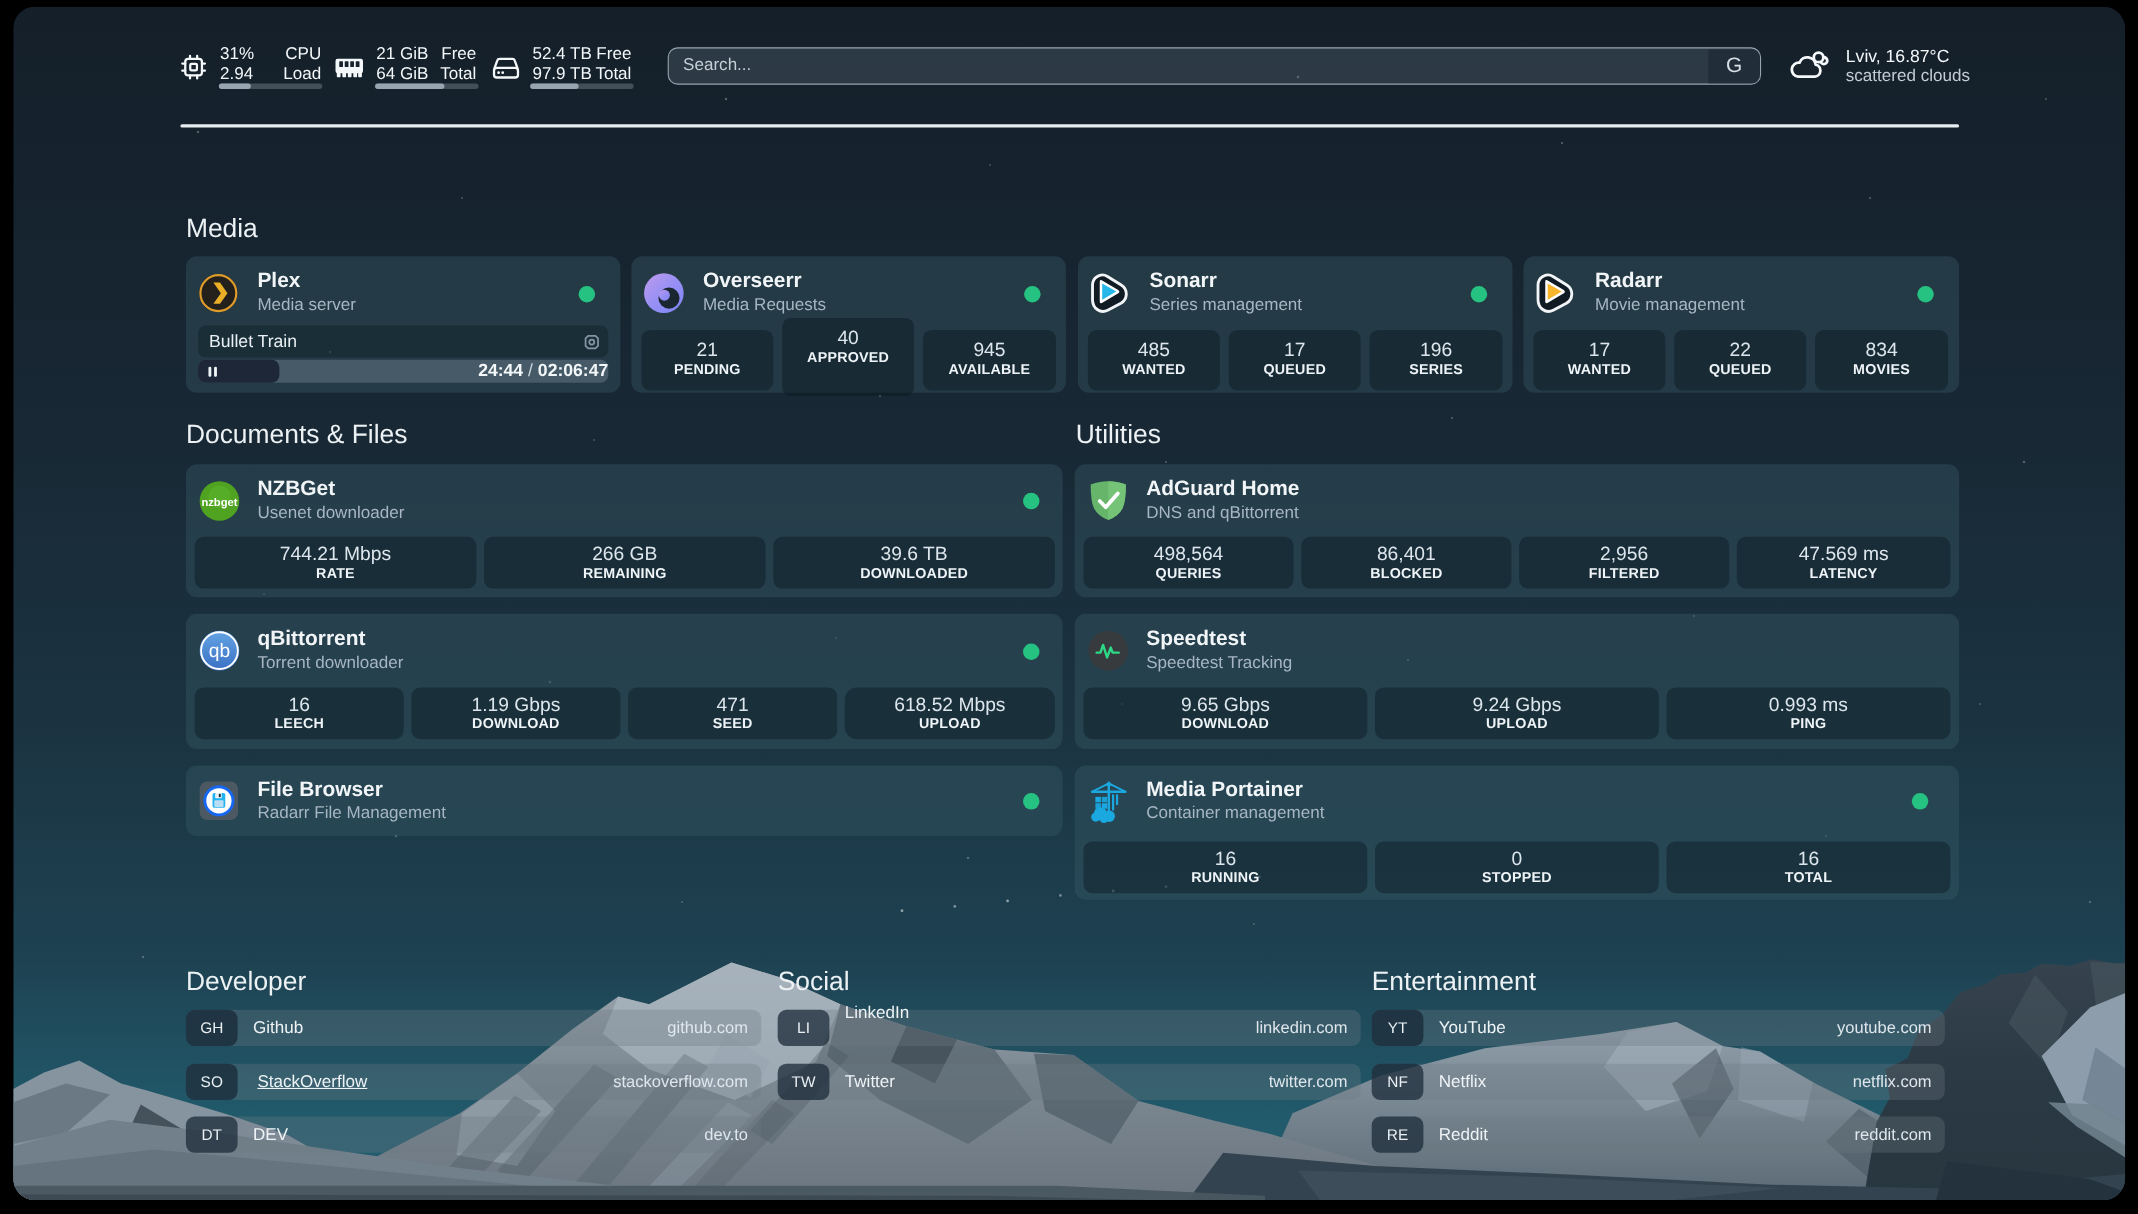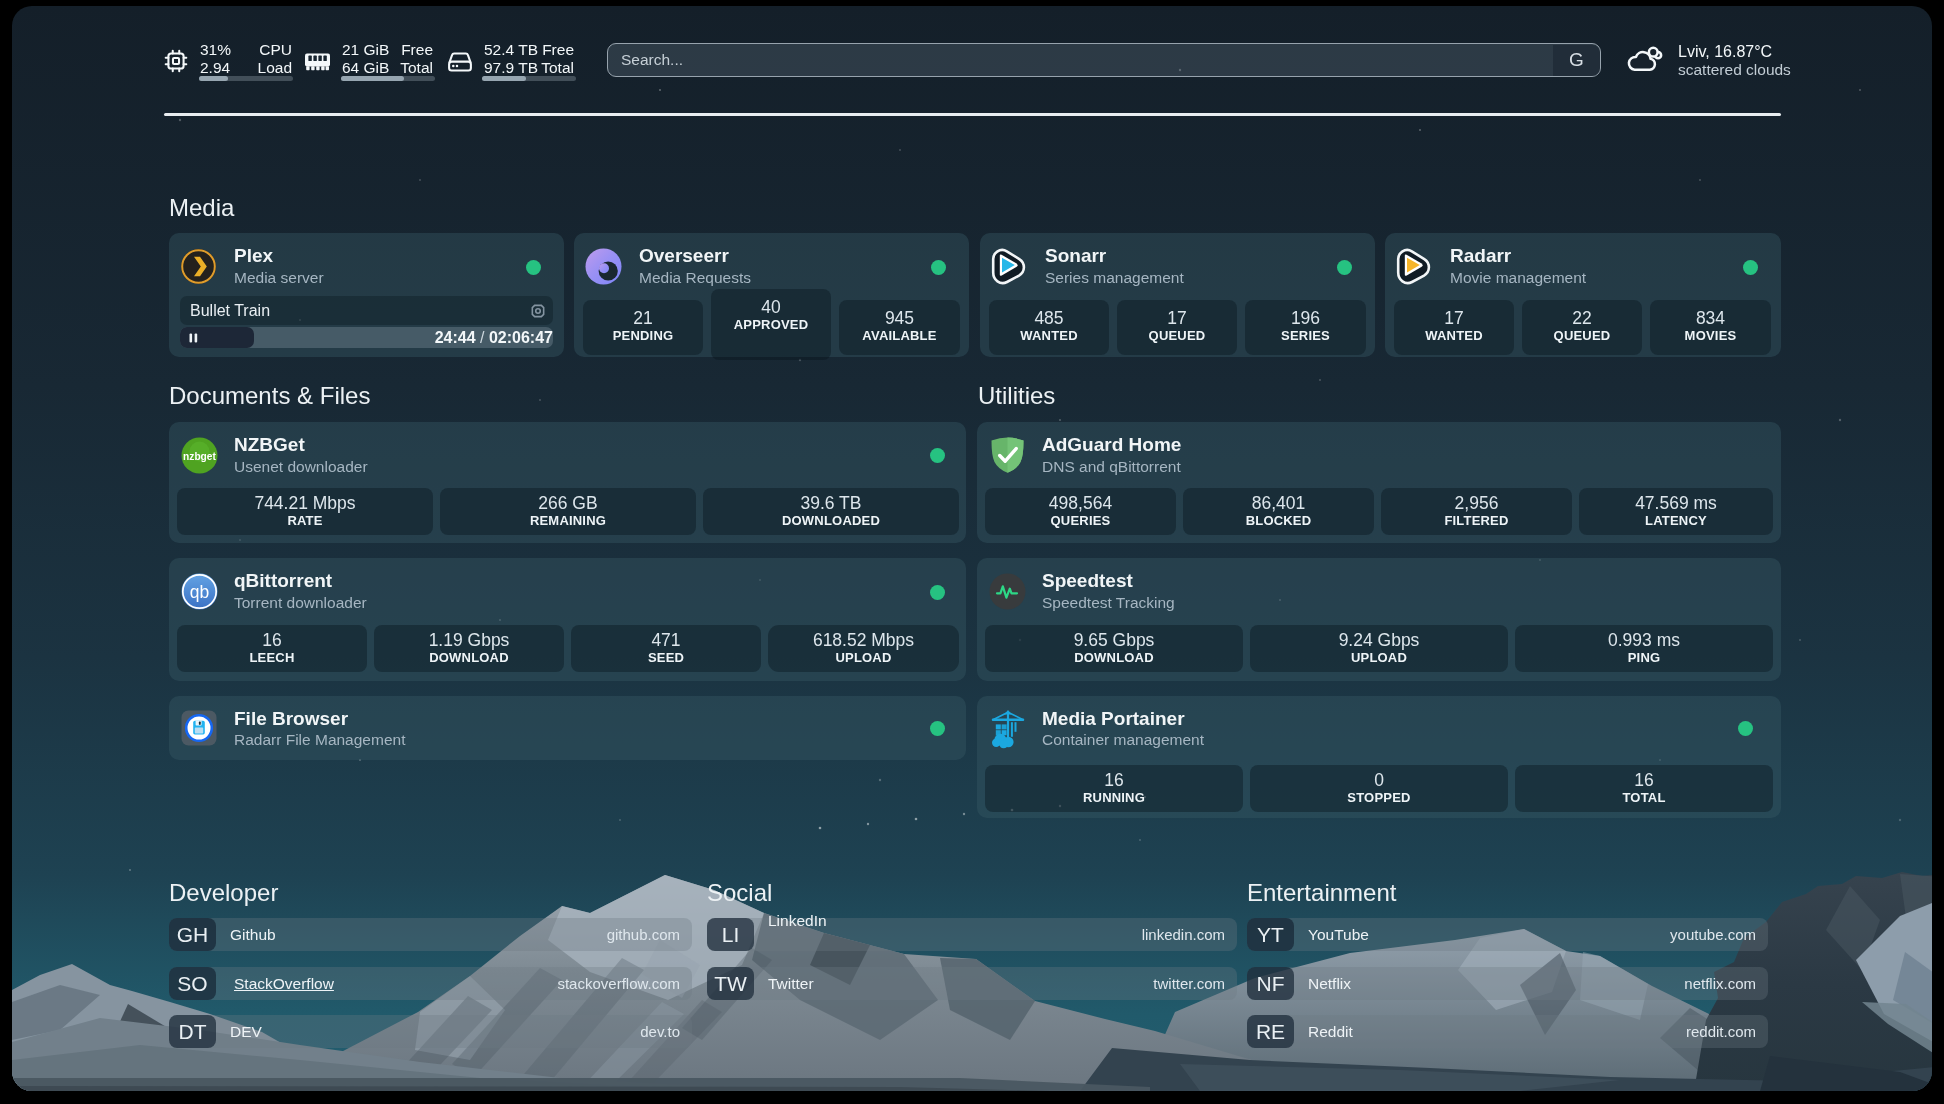--- a/index.html
+++ b/index.html
@@ -13,21 +13,21 @@
   .sb .l{font-size:13px;line-height:15px;font-weight:700;color:#eef4f7;letter-spacing:0.2px;}
   .ttl{position:absolute;font-size:19px;font-weight:700;color:#f1f5f7;}
   .sub{position:absolute;font-size:15.5px;color:#a6b6c2;}
   .dot{position:absolute;width:15px;height:15px;border-radius:50%;background:#26c281;}
   .hd{position:absolute;font-size:24px;font-weight:500;color:#ecf1f4;}
   .mtxt{position:absolute;font-size:15.5px;line-height:17.5px;color:#f3f7f9;}
   .pb{position:absolute;height:5px;border-radius:2.5px;background:rgba(151,165,176,0.35);}
   .pb>div{height:5px;border-radius:2.5px;background:#96a5b0;}
   .bm{position:absolute;height:33px;background:rgba(110,122,132,0.32);border-radius:8px;}
   .bmab{position:absolute;height:33px;width:47px;background:rgba(20,36,50,0.68);border-radius:8px;
-        color:#e9eff3;font-size:21px;font-weight:500;text-align:center;line-height:33px;}
+        color:#e9eff3;font-size:14px;font-weight:500;text-align:center;line-height:33px;}
   .bmname{position:absolute;font-size:15.5px;color:#eef3f6;line-height:33px;}
   .bmurl{position:absolute;font-size:15px;color:#dfe7ed;line-height:33px;right:12px;}
 </style>
 </head>
 <body>
 <div class="bgwin">
 <svg width="1920" height="1085" viewBox="12 6 1920 1085">
 <defs>
 <linearGradient id="sky" x1="0" y1="6" x2="0" y2="1091" gradientUnits="userSpaceOnUse">
 <stop offset="0" stop-color="#141f29"></stop>

